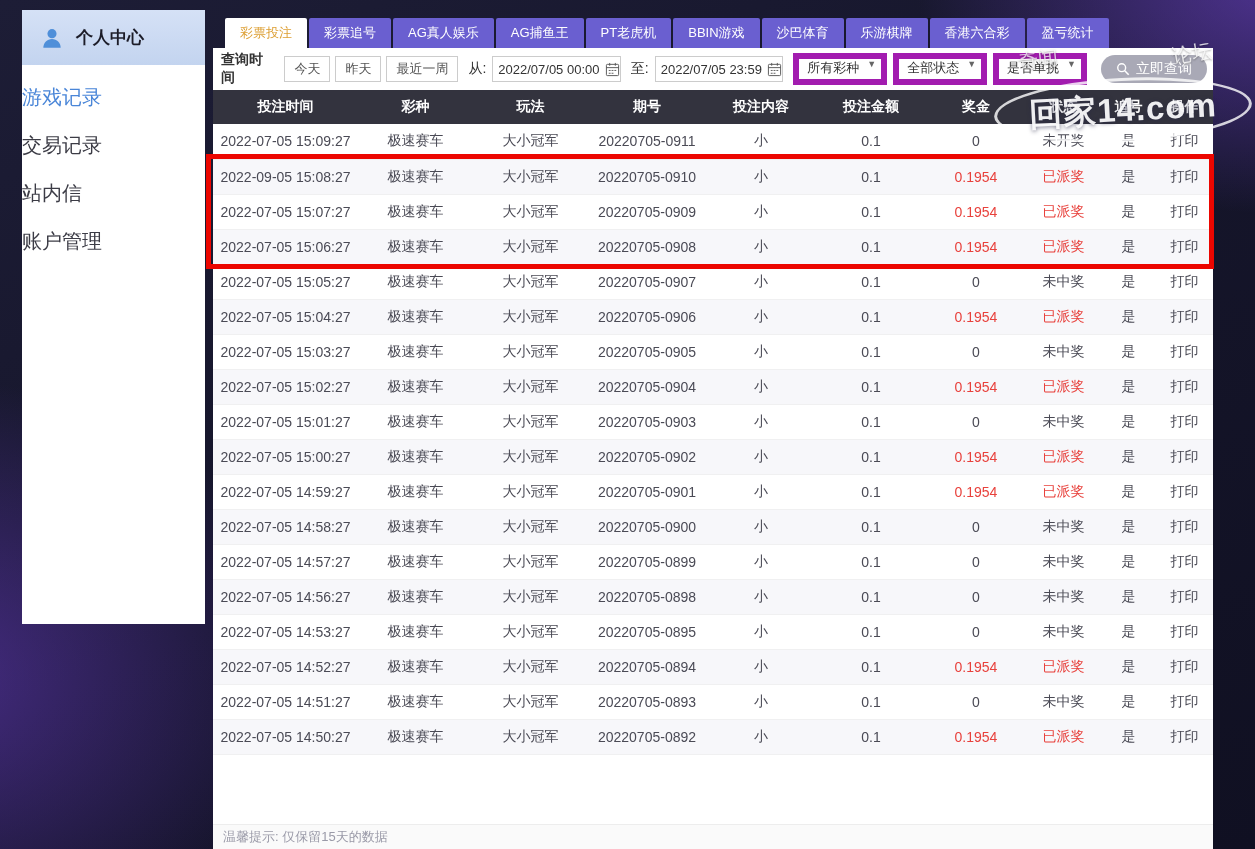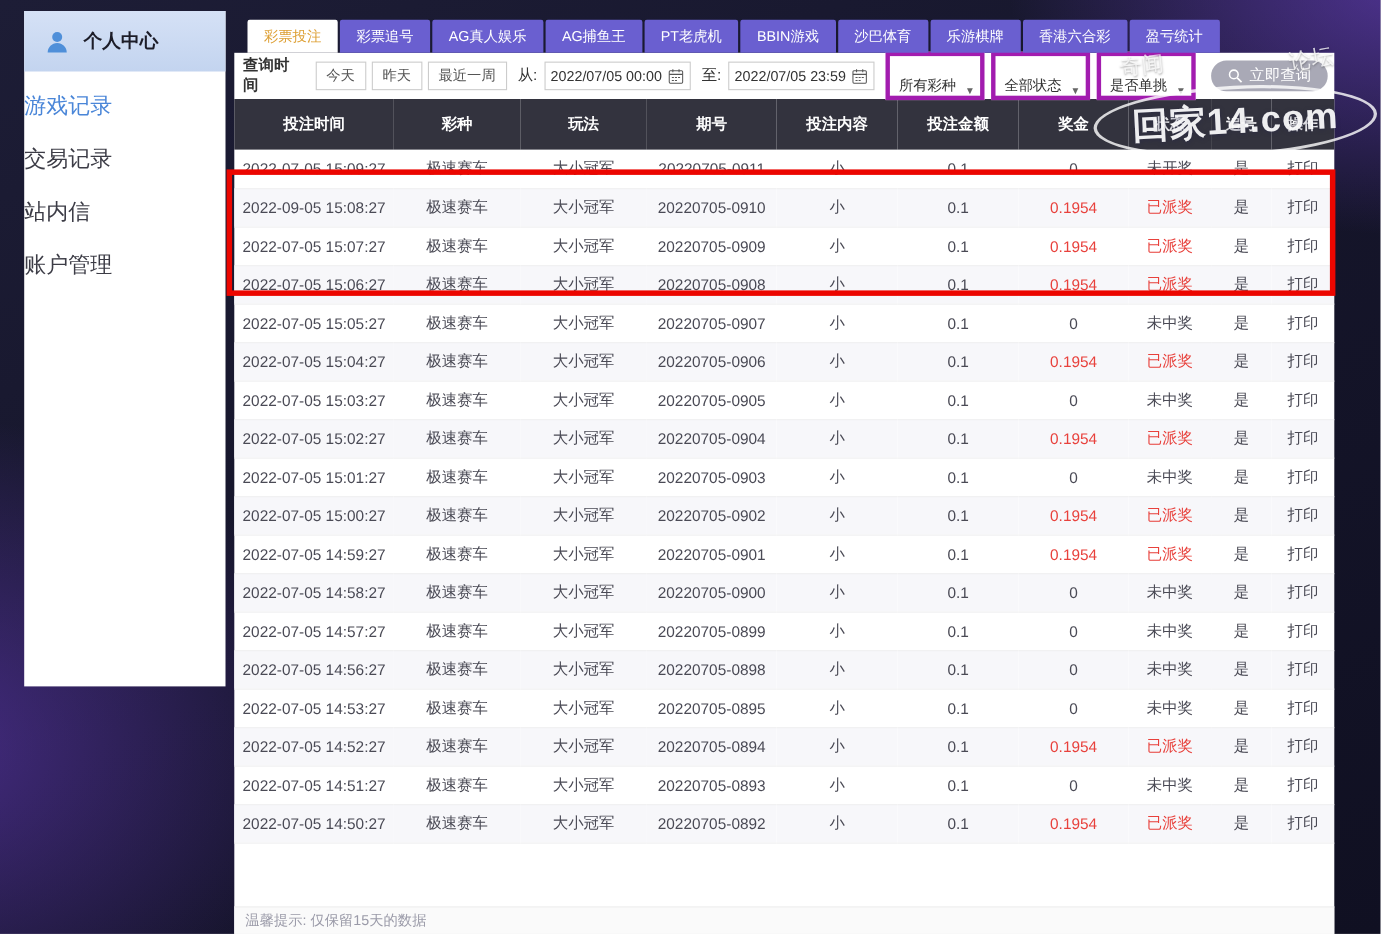--- a/index.html
+++ b/index.html
@@ -30,28 +30,28 @@
 
   
   .panel { position:absolute; left:213px; top:48px; width:1000px; height:801px; background:#fff; z-index:2; }
   .filterbar { height:42px; display:flex; align-items:center; padding:0 6px; gap:6px; font-size:13px; color:#333; }
   .filter-label { font-weight:bold; font-size:14px; margin:0 4px 0 2px; }
   .quick-btn { height:26px; line-height:24px; padding:0 9px; border:1px solid #ccc; background:#fff; color:#555; font-size:13px; cursor:pointer; white-space:nowrap; }
   .date-label { font-size:14px; color:#333; margin-left:4px; white-space:nowrap; }
   .date-input { height:26px; border:1px solid #ccc; display:flex; align-items:center; padding:0 5px; gap:5px; min-width:128px; cursor:text; background:#fff; }
   .date-input .val { font-size:13px; color:#333; flex:1; white-space:nowrap; }
   .cal-btn { width:16px; height:16px; display:flex; align-items:center; justify-content:center; cursor:pointer; }
-  .select { height:44px; border:4px solid #a21caf; display:flex; align-items:flex-end; padding:0 5px 0 8px; gap:8px; cursor:pointer; background:#fff; white-space:nowrap; }
+  .select { height:32px; border:6px solid #a21caf; display:flex; align-items:flex-start; padding:0 5px 0 8px; gap:8px; cursor:pointer; background:#fff; white-space:nowrap; }
   .select .arrow { font-size:9px; color:#666; }
   .search-btn { height:28px; padding:0 15px; margin-left:8px; border:none; border-radius:14px; background:#a9a9b6;
                 color:#fff; font-size:14px; display:flex; align-items:center; gap:6px; cursor:pointer; white-space:nowrap; }
 
   
   table { width:1000px; border-collapse:collapse; table-layout:fixed; }
-  thead th { height:46px; background:#33333e; color:#fff; font-size:14px; font-weight:600; text-align:center; }
+  thead th { height:34px; background:#33333e; color:#fff; font-size:14px; font-weight:600; text-align:center; }
   tbody td { height:35px; text-align:center; font-size:14px; color:#4a4a55; border-bottom:1px solid #f0f0f1; overflow:hidden; white-space:nowrap; }
   tbody tr:nth-child(even) { background:#f7f7fa; }
   td.red { color:#e8413c; }
   .print-link { cursor:pointer; }
   .footer-note { position:absolute; left:0; bottom:0; width:100%; height:25px; line-height:24px; padding-left:10px;
                  background:#fafafa; border-top:1px solid #ededed; color:#9a9aa8; font-size:13px; }
 
   
   .highlight-box { position:absolute; left:206px; top:154px; width:1008px; height:115px; border:5px solid #ec0600; z-index:9; pointer-events:none; }
 

